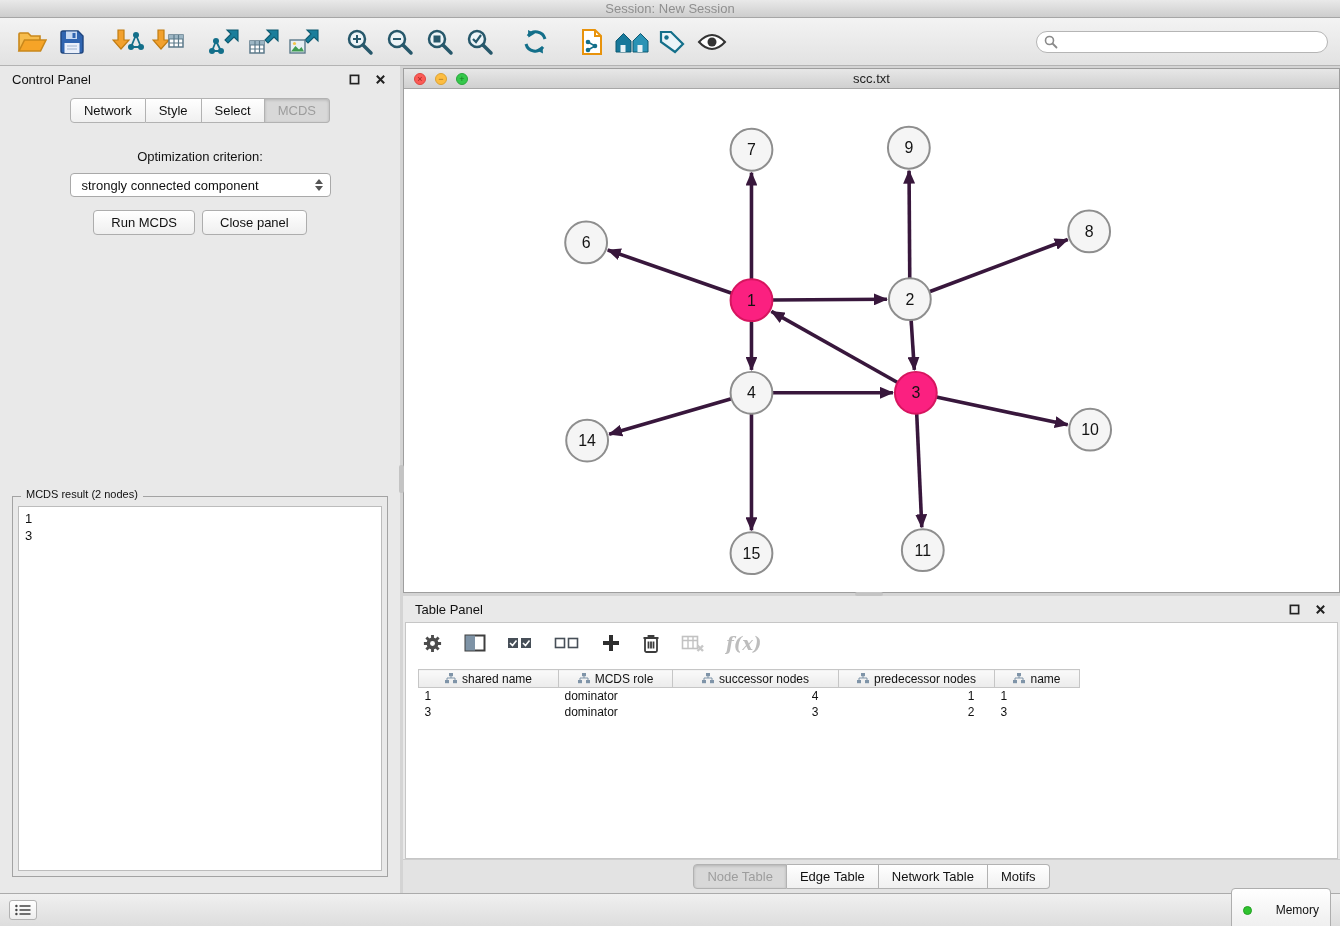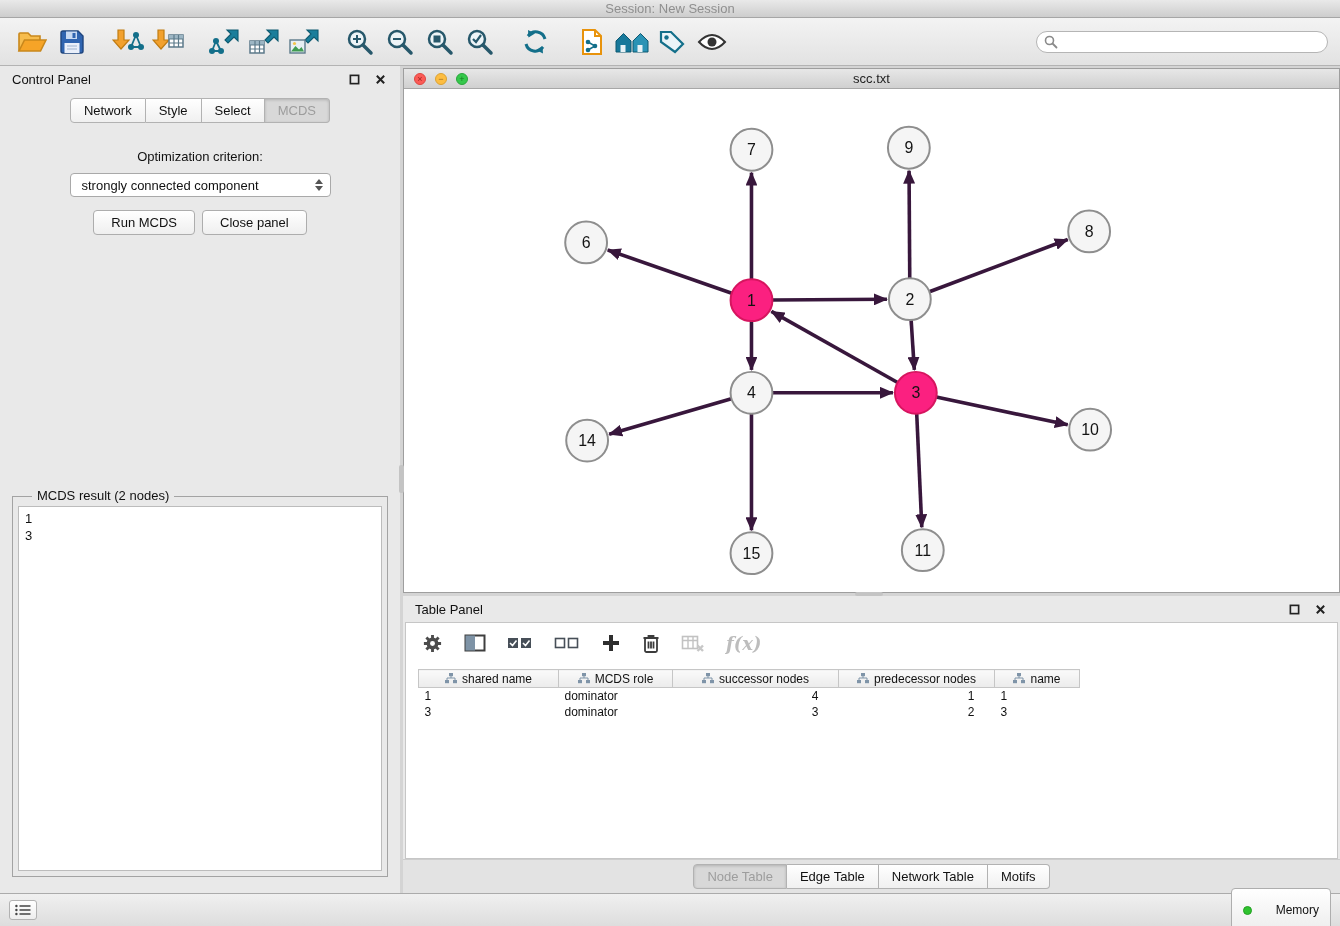--- a/index.html
+++ b/index.html
@@ -51,22 +51,22 @@
     border-right:4px solid transparent; border-bottom:5px solid #555; margin-bottom:2px; }
   .tri-down { display:block; width:0; height:0; border-left:4px solid transparent;
     border-right:4px solid transparent; border-top:5px solid #555; }
   .cp-buttons { display:flex; justify-content:center; gap:7px; margin-top:13px; }
   .btn { font-size:13px; padding:4px 17px; background:linear-gradient(#ffffff,#efefef);
     border:1px solid #adadad; border-radius:4px; color:#111;
     font-family:"Liberation Sans","DejaVu Sans",sans-serif; }
 
   .groupbox { position:absolute; left:12px; right:12px; top:430px; bottom:16px;
     border:1px solid #a3a3a3; }
-  .groupbox .legend { position:absolute; top:-9px; left:19px; background:#e9e9e9;
-    padding:0 5px; font-size:13px; }
+  .groupbox .legend { position:absolute; top:-9px; left:8px; background:#e9e9e9;
+    padding:0 5px; font-size:11px; }
   .groupbox-inner { position:absolute; top:9px; left:5px; right:5px; bottom:5px;
     background:#fff; border:1px solid #bcbcbc; font-size:13px; line-height:17px;
     padding:3px 6px; overflow:hidden; }
 
   
   .network-window { position:absolute; left:403px; top:68px; right:0; height:525px;
     background:#fff; border:1px solid #9e9e9e; }
   .nw-titlebar { height:20px; background:linear-gradient(#e7e7e7,#d0d0d0);
     border-bottom:1px solid #a7a7a7; position:relative; text-align:center;
     font-size:13px; line-height:20px; color:#222; }

